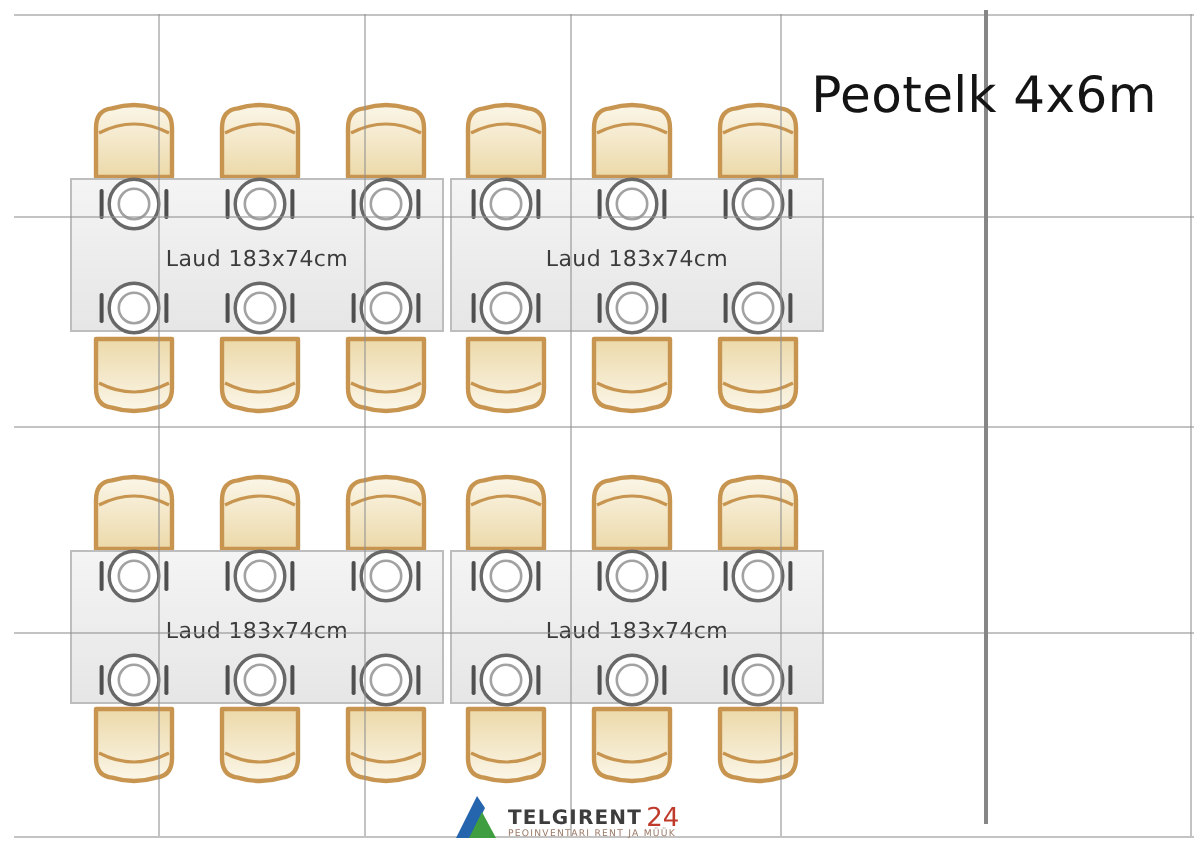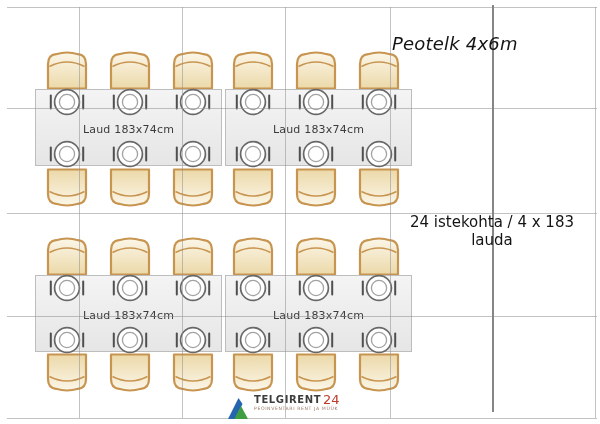--- a/index.html
+++ b/index.html
@@ -22,42 +22,41 @@
   .table-label{
     font-size:11px;color:#3c3c3c;letter-spacing:.2px;margin-top:4px;
   }
   .chair{position:absolute;width:44px;height:40px;z-index:4;}
   .chair.flip{transform:scaleY(-1);}
   .chair svg{display:block;width:44px;height:40px;}
   .plate{position:absolute;width:40px;height:30px;z-index:10;}
   .plate svg{display:block;width:40px;height:30px;}
   
   .title{
-    position:absolute;top:33px;left:392px;width:200px;text-align:left;
-    font-size:18px;color:#141414;z-index:40;letter-spacing:.2px;font-style:italic;
+    position:absolute;top:33px;left:392px;width:200px;text-align:center;
+    font-size:25px;color:#141414;z-index:40;letter-spacing:.2px;
   }
   .annotation{
     position:absolute;top:213px;left:392px;width:200px;text-align:center;
     font-size:15px;color:#141414;z-index:40;
   }
   
-  .logo{position:absolute;left:226px;top:395px;display:flex;align-items:flex-start;z-index:40;}
+  .logo{position:absolute;left:226px;top:395px;display:flex;align-items:flex-end;z-index:40;}
   .logo-icon{width:24px;height:26px;margin-right:4px;}
   .logo-txt{display:flex;flex-direction:column;line-height:1;}
   .logo-line1{display:flex;align-items:flex-end;}
   .logo-name{font-size:10px;font-weight:bold;color:#3d3d3d;letter-spacing:.6px;}
   .logo-num{font-size:13px;font-weight:normal;margin-left:2px;line-height:.8;}
   .logo-tag{font-size:4.6px;letter-spacing:.62px;color:#9b7a68;margin-top:1.5px;white-space:nowrap;}
 </style>
 </head>
 <body>
 
 <div id="canvas">
   <div class="title">Peotelk 4x6m</div>
-  <div class="annotation">24 istekohta / 4 x 183 lauda</div>
 
   <div id="furniture">
       <div class="table" style="left:35px;top:89px;">
                <span class="table-label">Laud 183x74cm</span>
              </div>
       <div class="table" style="left:225px;top:89px;">
                <span class="table-label">Laud 183x74cm</span>
              </div>
       <div class="chair" style="left:45px;top:50px;">
         <svg viewBox="0 0 44 40">

